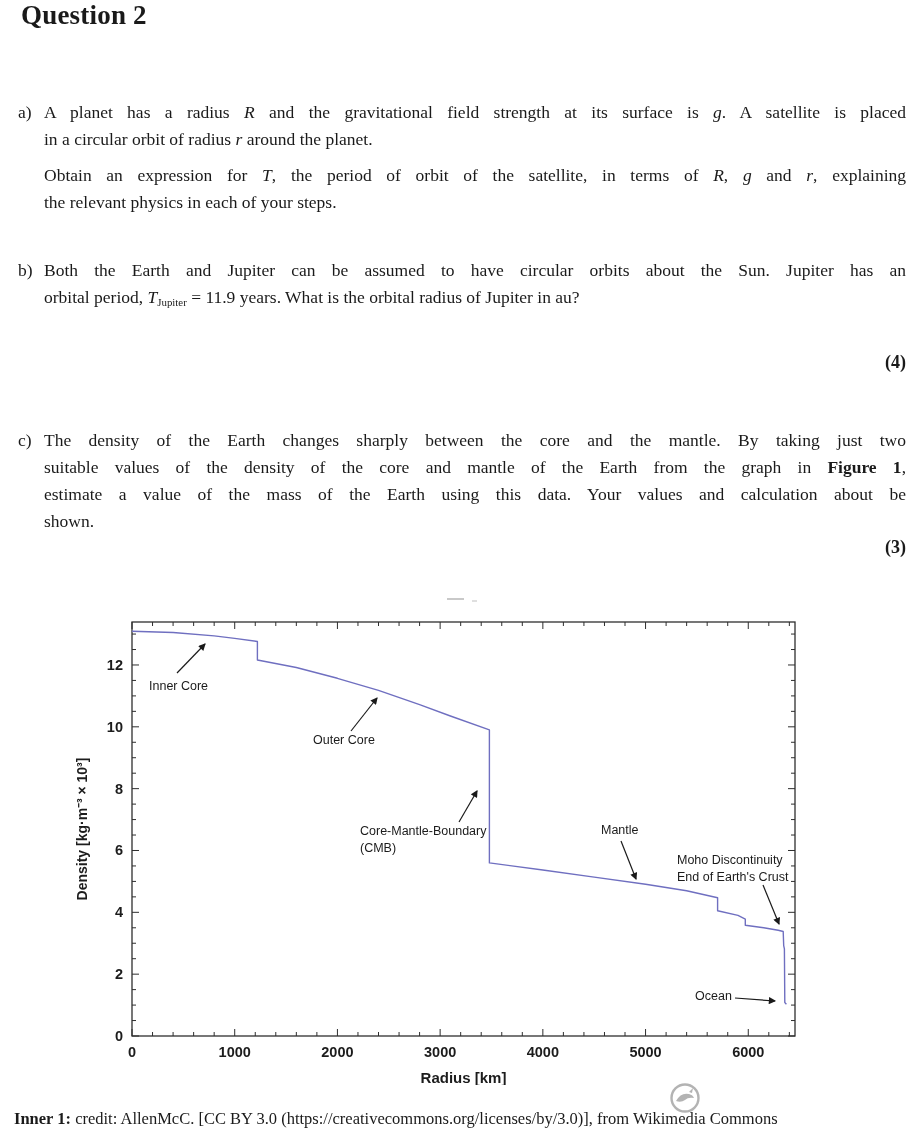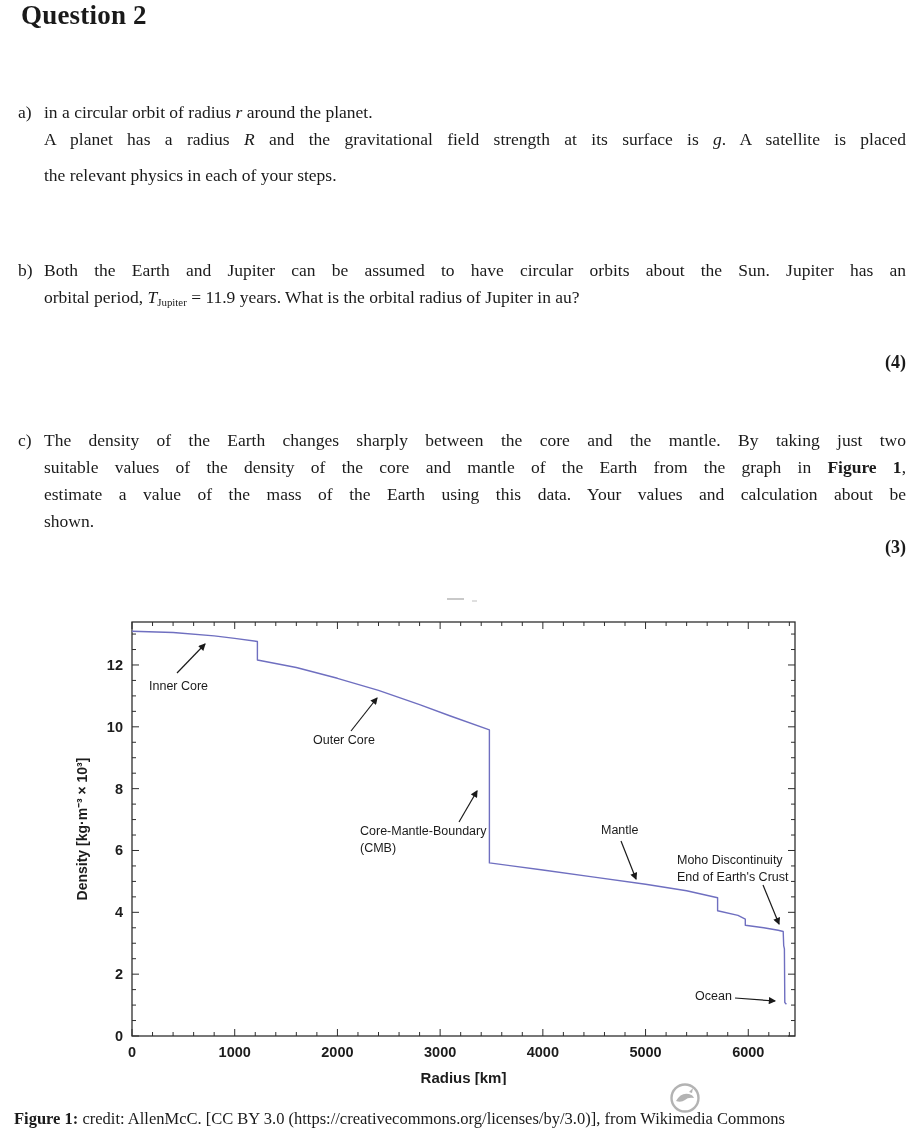--- a/index.html
+++ b/index.html
@@ -33,24 +33,25 @@
 <body>
 
 <div id="page">
 
   <div id="heading">Question 2</div>
 
   <div class="part" id="part-a" style="top:99px;">
     <span class="part-label">a)</span>
     <div class="part-content">
         <div class="block">
+          <div class="tline"><span>A planet has a radius </span><span class="seg-i">R</span><span> and the gravitational field strength at its surface is </span><span class="seg-i">g</span><span>. A satellite is placed</span></div>
           <div class="tline tlast"><span>in a circular orbit of radius </span><span class="seg-i">r</span><span> around the planet.</span></div>
-          <div class="tline"><span>A planet has a radius </span><span class="seg-i">R</span><span> and the gravitational field strength at its surface is </span><span class="seg-i">g</span><span>. A satellite is placed</span></div>
-        </div>
-        <div class="block">
+        </div>
+        <div class="block">
+          <div class="tline"><span>Obtain an expression for </span><span class="seg-i">T</span><span>, the period of orbit of the satellite, in terms of </span><span class="seg-i">R</span><span>, </span><span class="seg-i">g</span><span> and </span><span class="seg-i">r</span><span>, explaining</span></div>
           <div class="tline tlast"><span>the relevant physics in each of your steps.</span></div>
         </div>
       </div>
   </div>
 
   <div class="part" id="part-b" style="top:257px;">
     <span class="part-label">b)</span>
     <div class="part-content">
         <div class="block">
           <div class="tline"><span>Both the Earth and Jupiter can be assumed to have circular orbits about the Sun.  Jupiter has an</span></div>
@@ -237,15 +238,15 @@
     </svg>
 
   <div id="watermark">
     <svg width="34" height="34" viewBox="0 0 34 34">
       <circle cx="17" cy="17" r="13.5" fill="none" stroke="#a3a3a3" stroke-width="2.4"></circle>
       <path d="M8,20 q5,-9 13,-7 q4,1 5,4 q-6,-1 -9,2 q-4,3 -9,1 z" fill="#a3a3a3"></path>
       <path d="M21,11 l4,-4 l-1,5 z" fill="#a3a3a3"></path>
     </svg>
   </div>
 
-  <div id="caption"><span class="seg-b">Figure 1:</span><span> credit: AllenMcC. [CC BY 3.0 (https://creativecommons.org/licenses/by/3.0)], from Wikimedia Commons</span></div>
+  <div id="caption"><span class="seg-b">Inner 1:</span><span> credit: AllenMcC. [CC BY 3.0 (https://creativecommons.org/licenses/by/3.0)], from Wikimedia Commons</span></div>
 
 </div>
 
 </body></html>

